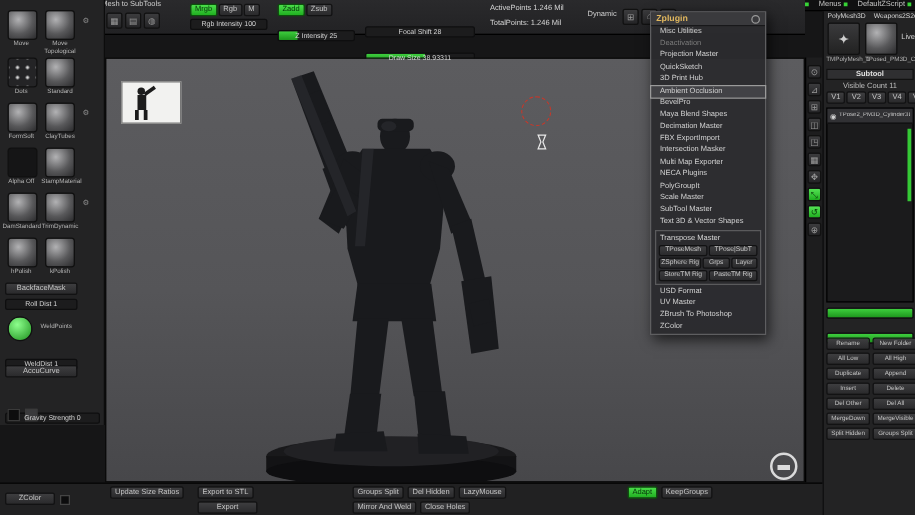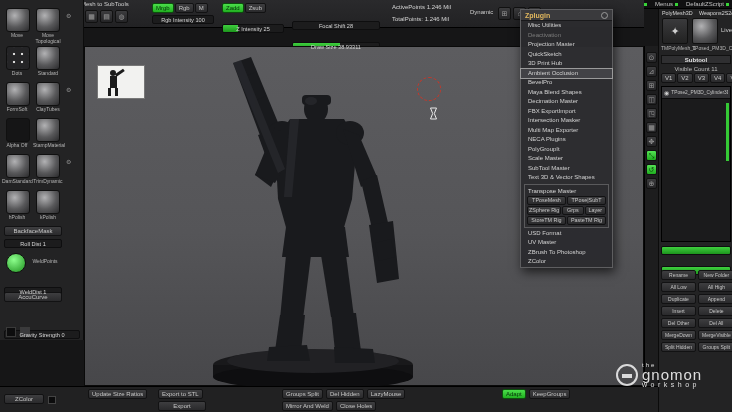--- a/index.html
+++ b/index.html
@@ -390,20 +390,15 @@
     <div class="popup-items">
         <span>USD Format</span>
         <span>UV Master</span>
         <span>ZBrush To Photoshop</span>
         <span>ZColor</span>
       </div>
   </div>
 
   <div class="abs wm" style="left:616px;top:362px">
     <div class="wm-circle"></div>
-    <div style="display:flex;flex-direction:column">
-      <span class="wm-the">the</span>
-      <span class="wm-gnomon">gnomon</span>
-      <span class="wm-workshop">workshop</span>
-    </div>
   </div>
 
 </div>
 
 </body></html>

